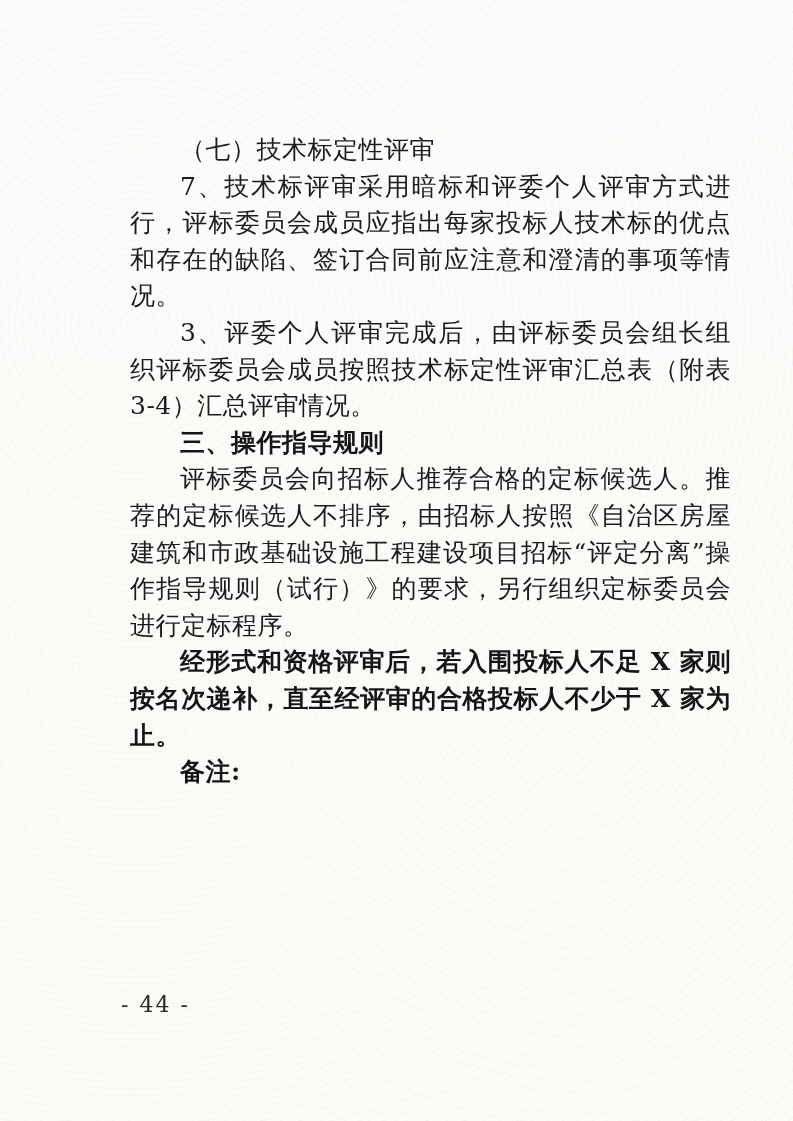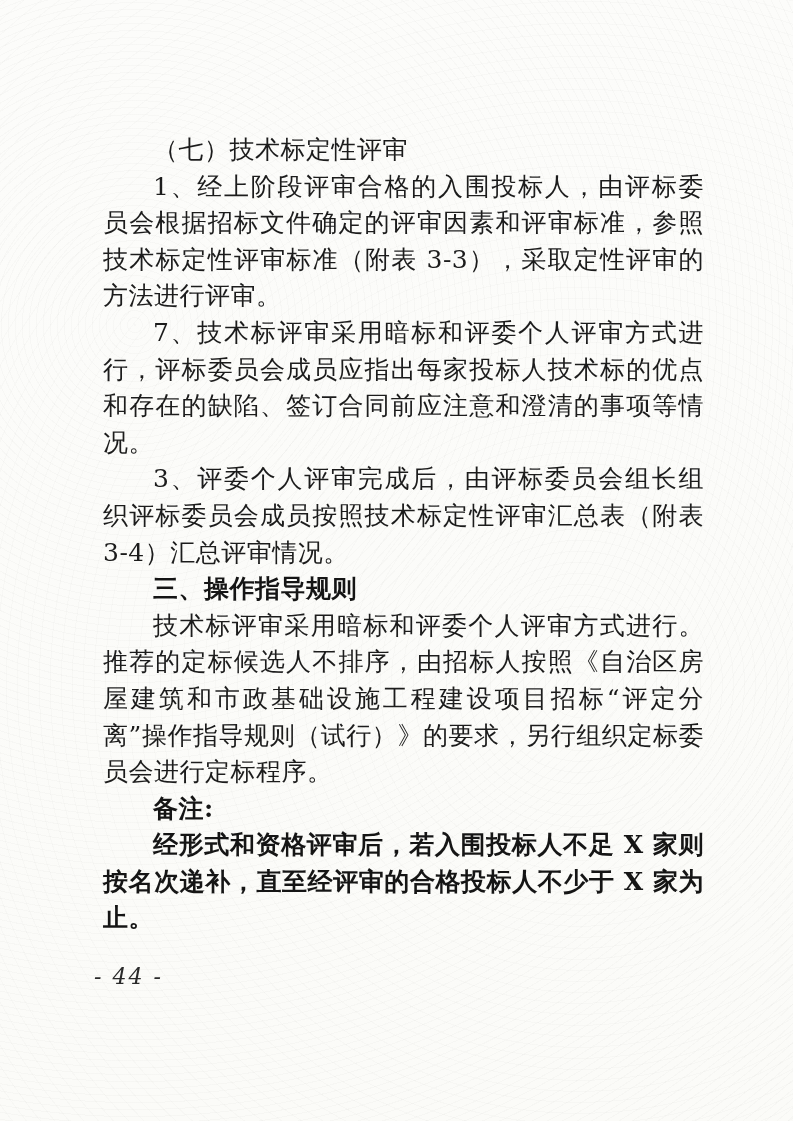--- a/index.html
+++ b/index.html
@@ -15,20 +15,21 @@
     background-image:
       repeating-radial-gradient(circle at 17% 29%, rgba(120,120,115,0.035) 0 1px, transparent 1px 7px),
       repeating-radial-gradient(circle at 73% 61%, rgba(120,120,115,0.03) 0 1px, transparent 1px 11px),
       linear-gradient(180deg, #fcfcfa 0%, #fbfbf8 100%);
     font-family: "DejaVu Serif", "Liberation Serif", serif;
     color: #1c1c1c;
   }
   .page {
     position: absolute;
     inset: 0;
+    margin-left: 27px;
   }
   .text-block {
     position: absolute;
     left: 103px;
     top: 132px;
     width: 601px;
   }
   .text-block p {
     margin: 0;
     font-size: 25px;
@@ -39,36 +40,34 @@
     letter-spacing: 0.5px;
     word-break: break-all;
   }
   .text-block p.bold {
     font-weight: bold;
     color: #151515;
   }
   .page-number {
     position: absolute;
     left: 94px;
-    top: 964px;
+    top: 992px;
     font-size: 22px;
     letter-spacing: 2px;
     color: #2a2a2a;
-    font-style: italic;
   }
 </style>
 </head>
 <body>
 
 <div class="page">
   <div class="text-block">
     <p>（七）技术标定性评审</p>
-    <p>1、经上阶段评审合格的入围投标人，由评标委员会根据招标文件确定的评审因素和评审标准，参照技术标定性评审标准（附表 3-3），采取定性评审的方法进行评审。</p>
     <p>7、技术标评审采用暗标和评委个人评审方式进行，评标委员会成员应指出每家投标人技术标的优点和存在的缺陷、签订合同前应注意和澄清的事项等情况。</p>
     <p>3、评委个人评审完成后，由评标委员会组长组织评标委员会成员按照技术标定性评审汇总表（附表 3-4）汇总评审情况。</p>
     <p class="bold">三、操作指导规则</p>
-    <p>技术标评审采用暗标和评委个人评审方式进行。推荐的定标候选人不排序，由招标人按照《自治区房屋建筑和市政基础设施工程建设项目招标“评定分离”操作指导规则（试行）》的要求，另行组织定标委员会进行定标程序。</p>
+    <p>评标委员会向招标人推荐合格的定标候选人。推荐的定标候选人不排序，由招标人按照《自治区房屋建筑和市政基础设施工程建设项目招标“评定分离”操作指导规则（试行）》的要求，另行组织定标委员会进行定标程序。</p>
+    <p class="bold">经形式和资格评审后，若入围投标人不足 X 家则按名次递补，直至经评审的合格投标人不少于 X 家为止。</p>
     <p class="bold">备注:</p>
-    <p class="bold">经形式和资格评审后，若入围投标人不足 X 家则按名次递补，直至经评审的合格投标人不少于 X 家为止。</p>
   </div>
 
   <div class="page-number">- 44 -</div>
 </div>
 
 </body></html>

